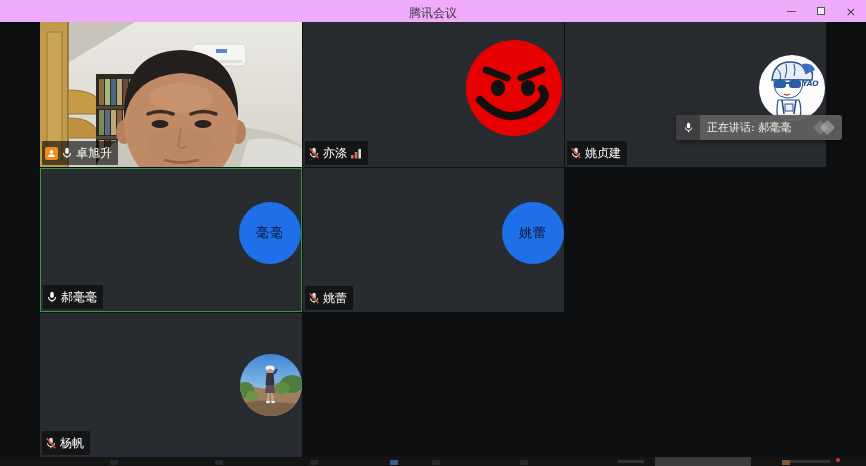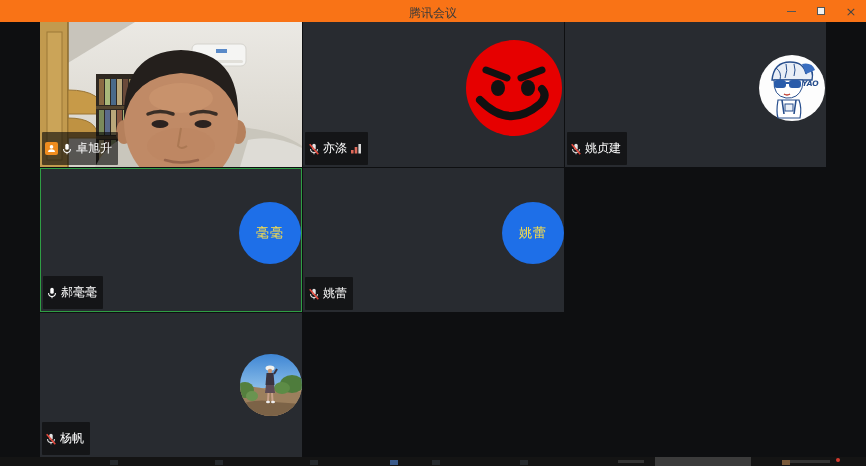--- a/index.html
+++ b/index.html
@@ -1,21 +1,21 @@
 <!DOCTYPE html>
 <html><head>
 <meta charset="utf-8">
 <style>
   * { margin:0; padding:0; box-sizing:border-box; }
   html,body { width:866px; height:466px; overflow:hidden; background:#0e0f11;
               font-family:"DejaVu Sans","Liberation Sans",sans-serif; }
   .window { position:relative; width:866px; height:466px; }
 
   
-  .titlebar { position:absolute; top:0; left:0; right:0; height:28px; background:#f97316;
+  .titlebar { position:absolute; top:0; left:0; right:0; height:28px; background:#f0abfc;
               display:flex; align-items:center; justify-content:center; border-bottom:1px solid #d8d7d5; }
   .titlebar .title { font-size:12px; color:#3a3a3a; }
   .win-controls { position:absolute; right:0; top:0; height:22px; display:flex; }
   .win-btn { width:30px; height:22px; display:flex; align-items:center; justify-content:center;
              color:#444; font-size:13px; cursor:default; }
   .icon-min { width:9px; height:1px; background:#555; display:block; }
   .icon-restore { width:8px; height:8px; position:relative; display:block; }
   .icon-restore::before { content:""; position:absolute; right:0; top:0; width:6px; height:6px; border:1px solid #555; }
   .icon-restore::after  { content:""; position:absolute; left:0; bottom:0; width:6px; height:6px; border:1px solid #555; background:#f2f1ef; }
 
@@ -25,24 +25,24 @@
            display:grid; grid-template-columns:262px 261px 261px; grid-template-rows:145px 144px 144px;
            gap:1px; }
   .cell { position:relative; background:#282b30; overflow:hidden; }
   .cell.empty { background:transparent; }
   .cell.speaking { border:1px solid #2f9e44; }
   .avatar-wrap { position:absolute; inset:0; display:flex; align-items:center; justify-content:flex-end; }
   .lift { transform:translateY(-7px); }
 
   .initials-circle { width:62px; height:62px; border-radius:50%; background:#1e6fe8;
                      display:flex; align-items:center; justify-content:center;
-                     color:#fde047; font-size:13px; letter-spacing:1px; }
-
-  
-  .name-tag { position:absolute; left:2px; bottom:2px; height:33px; display:flex; align-items:center;
+                     color:#0f172a; font-size:13px; letter-spacing:1px; }
+
+  
+  .name-tag { position:absolute; left:2px; bottom:2px; height:24px; display:flex; align-items:center;
               gap:3px; background:rgba(8,8,8,.62); padding:0 6px 0 3px; border-radius:1px; }
   .name-tag .pname { color:#fff; font-size:12px; line-height:17px; white-space:nowrap; }
   .host-badge { width:13px; height:13px; background:#f08c1e; border-radius:2px;
                 display:flex; align-items:center; justify-content:center; }
 
   
   .toast { position:absolute; left:676px; top:115px; width:166px; height:25px; background:rgba(95,95,95,.95);
            border-radius:3px; display:flex; align-items:center; box-shadow:0 2px 5px rgba(0,0,0,.45); z-index:30; }
   .toast-mic { width:24px; height:25px; background:rgba(60,60,60,.9); border-radius:3px 0 0 3px;
                display:flex; align-items:center; justify-content:center; }
@@ -295,20 +295,34 @@
             <line x1="2" y1="1.5" x2="12" y2="13" stroke="#e5493d" stroke-width="1.8"></line>
           </svg>
           <span class="pname">杨帆</span>
         </div>
       </div>
 
       <div class="cell empty"></div>
     </div>
   </div>
 
+  <div class="toast">
+    <div class="toast-mic">
+      <svg width="11" height="13" viewBox="0 0 14 14">
+        <rect x="5" y="1" width="4" height="7" rx="2" fill="#fff"></rect>
+        <path d="M3 7 a4 4 0 0 0 8 0" fill="none" stroke="#fff" stroke-width="1.2"></path>
+        <line x1="7" y1="11" x2="7" y2="13.2" stroke="#fff" stroke-width="1.2"></line>
+      </svg>
+    </div>
+    <span class="toast-text">正在讲话: 郝毫毫</span>
+    <div class="toast-deco">
+      <span class="diamond d1"></span>
+        <span class="diamond d2"></span>
+    </div>
+  </div>
 
   <div class="taskbar">
     <div class="tb-dot" style="left:110px"></div>
     <div class="tb-dot" style="left:215px"></div>
     <div class="tb-dot" style="left:310px"></div>
     <div class="tb-dot" style="left:390px; background:#3a5a8a"></div>
     <div class="tb-dot" style="left:432px"></div>
     <div class="tb-dot" style="left:520px"></div>
     <div class="tb-win"></div>
     <div class="tb-dot" style="left:782px; background:#7a5a3a"></div>

